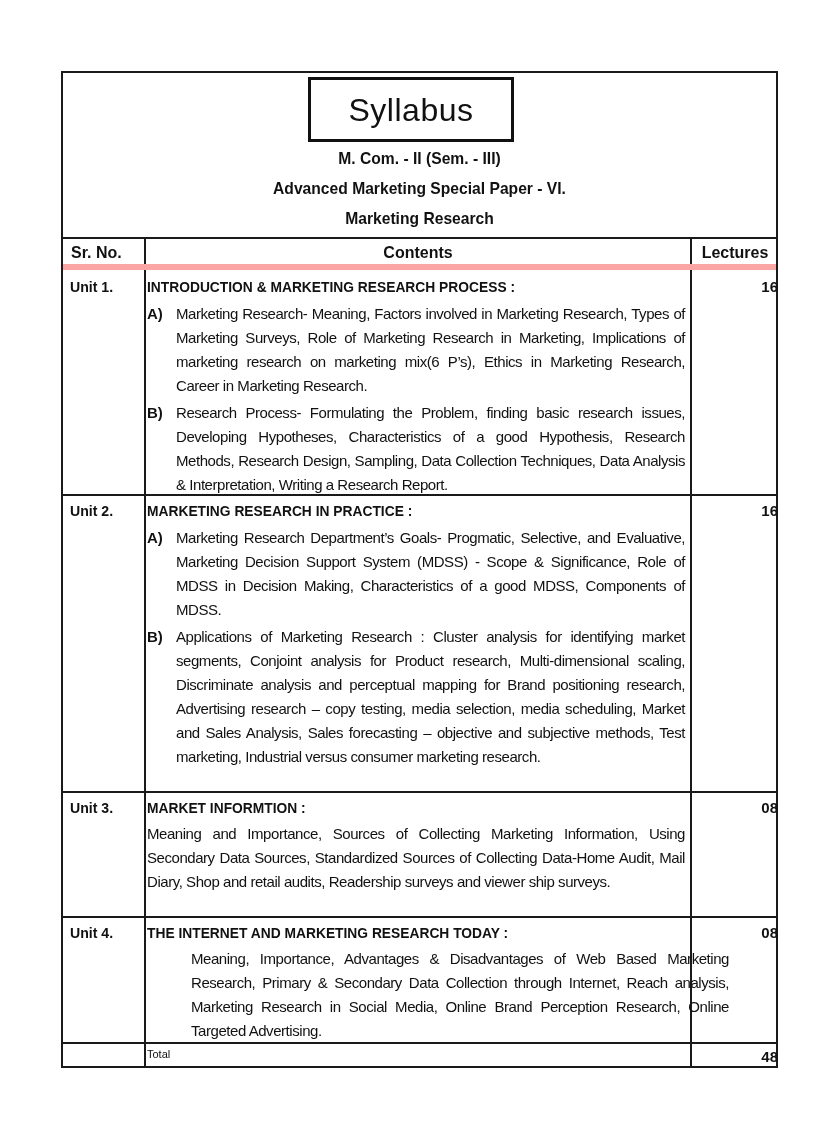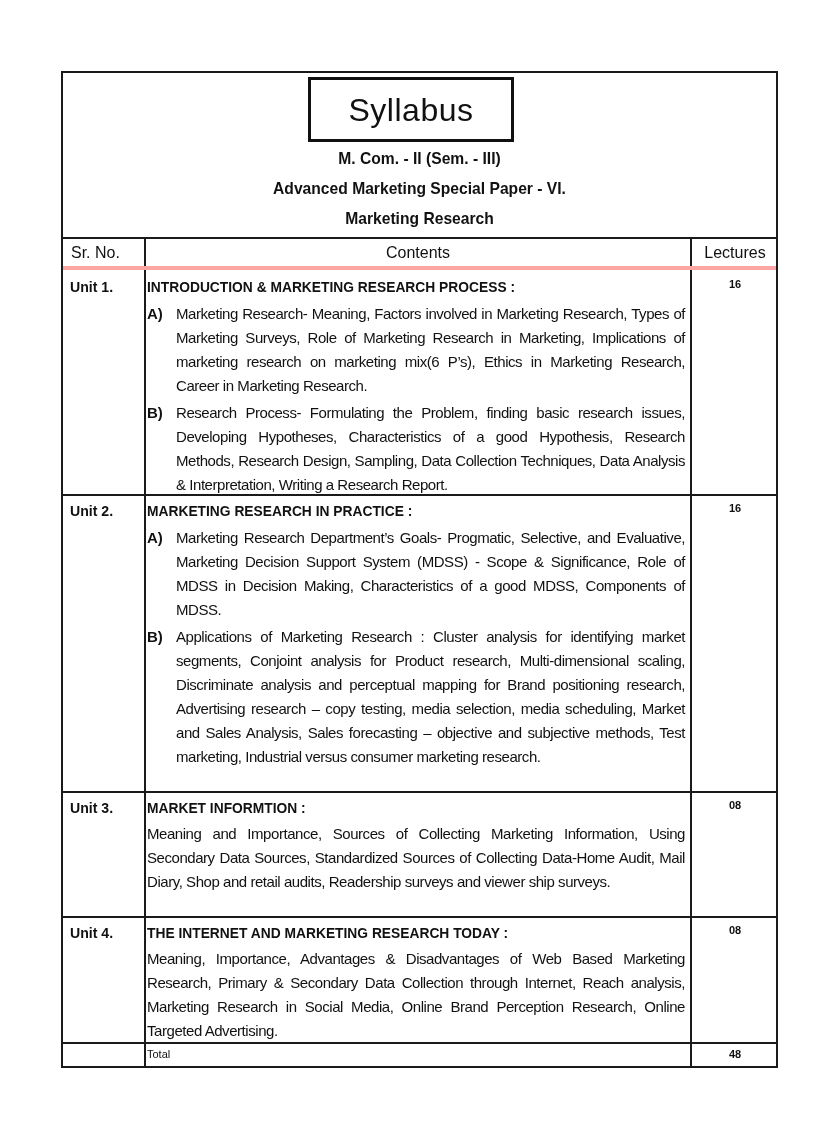--- a/index.html
+++ b/index.html
@@ -67,23 +67,23 @@
       background: #1a1a1a;
     }
     .col-line.c1 { left: 81px; }
     .col-line.c2 { left: 627px; }
 
     .hdr-row {
       position: absolute;
       left: 0; right: 0;
       top: 164px;
       height: 33px;
-      border-bottom: 4px solid #fca5a5;
-      box-sizing: border-box;
-      font-weight: normal;
+      border-bottom: 6px solid #fca5a5;
+      box-sizing: border-box;
+      font-weight: bold;
       font-size: 17px;
     }
     .hdr-cell {
       position: absolute;
       top: 6px;
       transform: scaleX(0.94);
     }
     .hdr-srno { left: 8px; transform-origin: left; }
     .hdr-contents { left: 83px; width: 544px; text-align: center; }
     .hdr-lectures { left: 629px; width: 86px; text-align: center; }
@@ -109,23 +109,23 @@
       font-weight: bold;
       font-size: 15px;
       transform: scaleX(0.92);
       transform-origin: left;
       white-space: nowrap;
     }
     .unit-lectures {
       position: absolute;
       left: 629px;
       width: 86px;
-      text-align: center;
-      font-weight: bold;
-      font-size: 11px;
+      text-align: right;
+      font-weight: bold;
+      font-size: 15px;
     }
     .item {
       position: absolute;
       left: 84px;
       width: 538px;
       font-size: 15px;
       line-height: 24px;
       text-align: justify;
     }
     .item .marker {
@@ -211,21 +211,21 @@
     <span class="unit-title" style="top:726px;">MARKET INFORMTION :</span>
     <span class="unit-lectures" style="top:726px;">08</span>
     <div class="para" style="top:749px;">Meaning and Importance, Sources of Collecting Marketing Information, Using Secondary Data Sources, Standardized Sources of Collecting Data-Home Audit, Mail Diary, Shop and retail audits, Readership surveys and viewer ship surveys.</div>
   </div>
   <div class="row-line" style="top:843px;"></div>
 
   <div>
     <span class="unit-label" style="top:851px;">Unit 4.</span>
     <span class="unit-title" style="top:851px;">THE INTERNET AND MARKETING RESEARCH TODAY :</span>
     <span class="unit-lectures" style="top:851px;">08</span>
-    <div class="para" style="top:874px;">Meaning, Importance, Advantages &amp; Disadvantages of Web Based Marketing Research, Primary &amp; Secondary Data Collection through Internet, Reach analysis, Marketing Research in Social Media, Online Brand Perception Research, Online Targeted Advertising.</div>
+    <div class="para" style="top:874px;padding-left:44px;">Meaning, Importance, Advantages &amp; Disadvantages of Web Based Marketing Research, Primary &amp; Secondary Data Collection through Internet, Reach analysis, Marketing Research in Social Media, Online Brand Perception Research, Online Targeted Advertising.</div>
   </div>
   <div class="row-line" style="top:969px;"></div>
 
   <div>
     <span class="total-label" style="top:975px;">Total</span>
     <span class="unit-lectures" style="top:975px;">48</span>
   </div>
 
 </div>
 

